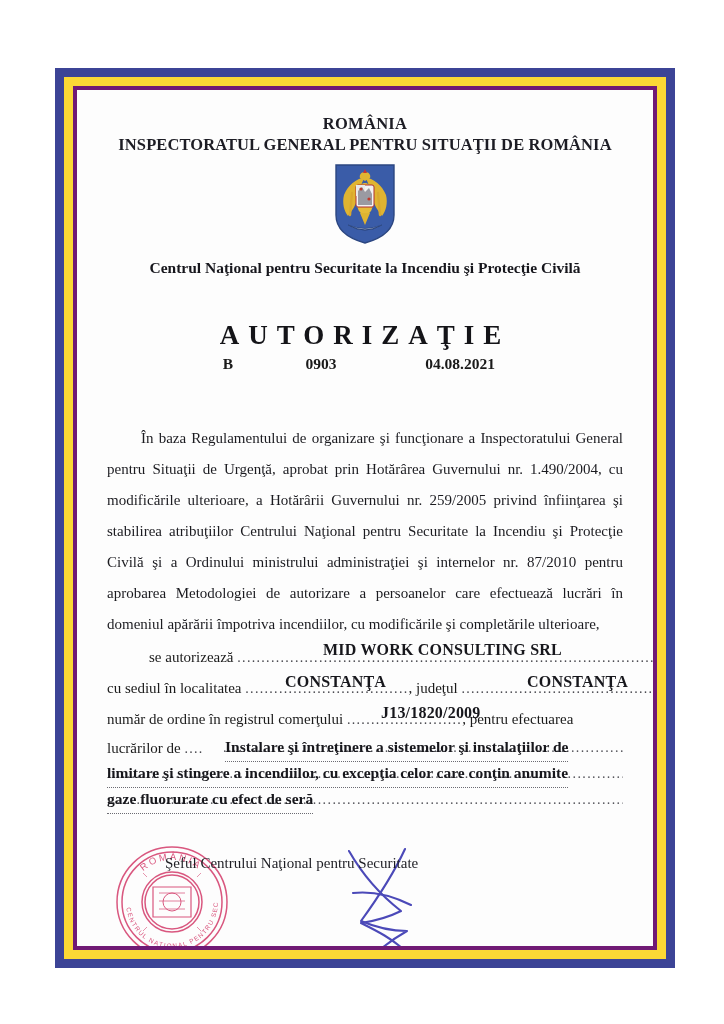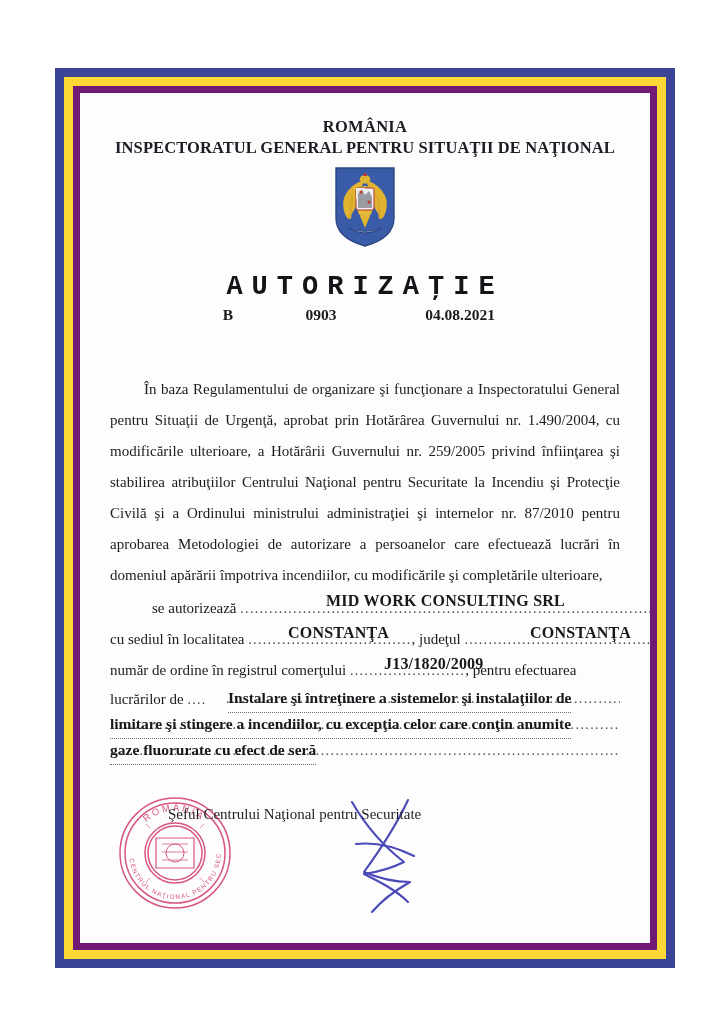--- a/index.html
+++ b/index.html
@@ -32,21 +32,21 @@
     box-sizing: border-box;
     width: 100%;
     height: 100%;
     border: 9px solid #fbd835;
     background: #e3253a;
   }
   #frame-red {
     box-sizing: border-box;
     width: 100%;
     height: 100%;
-    border: 7px solid #701a75;
+    border: 4px solid #701a75;
     background: #0f766e;
   }
   #paper {
     position: relative;
     box-sizing: border-box;
     width: 100%;
     height: 100%;
     background: #fdfdfd;
     padding: 24px 26px 10px 26px;
     overflow: hidden;
@@ -76,23 +76,22 @@
     margin-top: 14px;
     color: #16161c;
   }
 
   
   #doc-title {
     text-align: center;
     font-weight: bold;
     font-size: 27px;
     letter-spacing: 9px;
-    margin-top: 24px;
+    margin-top: 43px;
     color: #141418;
-    font-family: Liberation Mono, monospace;
   }
 
   
   #serial-block {
     position: relative;
     height: 44px;
     margin-top: 4px;
   }
   #serial-values {
     position: absolute;
@@ -234,21 +233,21 @@
 </style>
 </head>
 <body>
 
 <div id="certificate">
  <div id="frame-yellow">
   <div id="frame-red">
    <div id="paper">
 
      <div class="hdr" id="hdr-country">ROMÂNIA</div>
-     <div class="hdr" id="hdr-inspectorate">INSPECTORATUL GENERAL PENTRU SITUAŢII DE NAŢIONAL</div>
+     <div class="hdr" id="hdr-inspectorate">INSPECTORATUL GENERAL PENTRU SITUAŢII DE ROMÂNIA</div>
 
      <svg id="coat-of-arms" width="62" height="82" viewBox="0 0 62 82">
        <path d="M2 2 H60 V52 Q60 72 31 80 Q2 72 2 52 Z" fill="#3a5ca8" stroke="#2b4680" stroke-width="1.4"></path>
 
        <path d="M31 14 C22 16 14 22 10 32 C8 40 10 48 14 53 C18 48 22 42 24 34 C26 26 28 18 31 14 Z" fill="#e0b431"></path>
        <path d="M31 14 C40 16 48 22 52 32 C54 40 52 48 48 53 C44 48 40 42 38 34 C36 26 34 18 31 14 Z" fill="#e0b431"></path>
 
        <ellipse cx="31" cy="36" rx="9" ry="16" fill="#e6bb38"></ellipse>
 
        <path d="M31 9 C27 9 25 12 26 15 L31 18 L36 15 C37 12 35 9 31 9 Z" fill="#e0b431"></path>
@@ -262,20 +261,21 @@
 
        <path d="M18 30 L16 52" stroke="#d9a92e" stroke-width="2.4" stroke-linecap="round"></path>
        <path d="M44 30 L46 52" stroke="#d9a92e" stroke-width="2.4" stroke-linecap="round"></path>
 
        <path d="M26 50 L31 62 L36 50 Z" fill="#e0b431"></path>
 
        <path d="M14 62 Q31 72 48 62 Q31 69 14 62 Z" fill="#f0f0f0" stroke="#2b4680" stroke-width=".8"></path>
        <path d="M16 63 Q31 71 46 63" fill="none" stroke="#2b4680" stroke-width="1"></path>
      </svg>
 
+     <div id="hdr-center">Centrul Naţional pentru Securitate la Incendiu şi Protecţie Civilă</div>
 
      <div id="doc-title">AUTORIZAŢIE</div>
 
      <div id="serial-block">
        <div id="serial-values">
          <span class="sv-seria">B</span><span class="sv-nr">0903</span><span class="sv-date">04.08.2021</span>
        </div>
      </div>
 
      <div id="body-paragraph">În baza Regulamentului de organizare şi funcţionare a Inspectoratului General pentru Situaţii de Urgenţă, aprobat prin Hotărârea  Guvernului nr. 1.490/2004, cu modificările ulterioare, a Hotărârii Guvernului nr. 259/2005 privind înfiinţarea şi stabilirea atribuţiilor Centrului Naţional pentru Securitate la Incendiu şi Protecţie Civilă şi a Ordinului ministrului administraţiei şi internelor nr. 87/2010 pentru aprobarea Metodologiei de autorizare a persoanelor care efectuează lucrări în domeniul apărării împotriva incendiilor, cu modificările şi completările ulterioare,</div>

